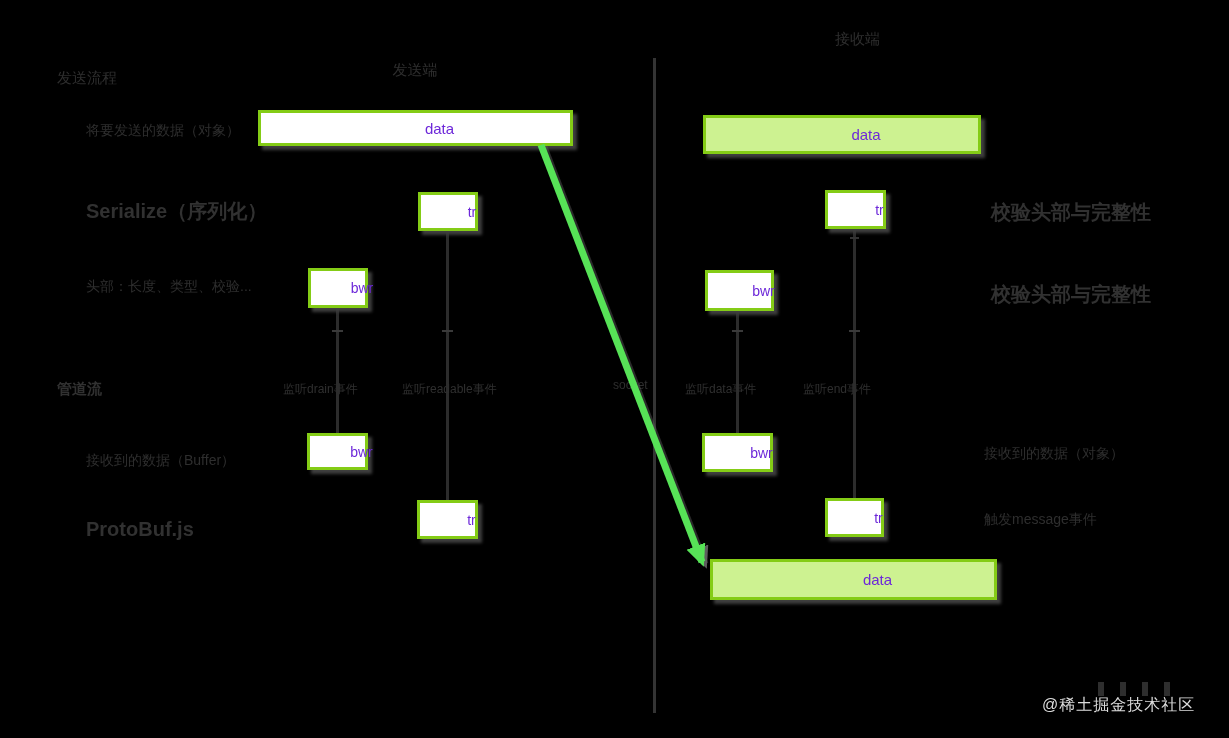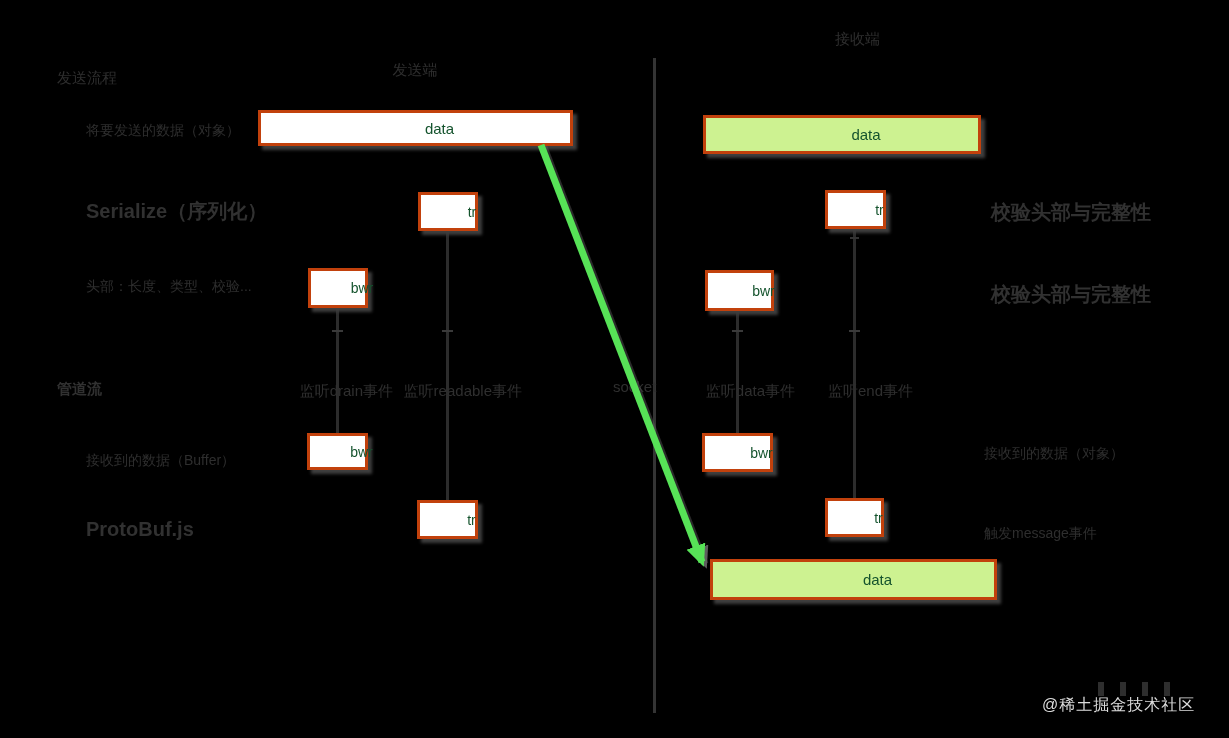--- a/index.html
+++ b/index.html
@@ -7,40 +7,40 @@
     position:relative;
     width:1229px;height:738px;
     background:#000000;
     overflow:hidden;
     font-family:"Liberation Sans","DejaVu Sans",sans-serif;
   }
   svg.layer{position:absolute;left:0;top:0;pointer-events:none;}
   .box{
     position:absolute;
     box-sizing:border-box;
-    border:3px solid #c2410c;
+    border:3px solid #84cc16;
     box-shadow:4px 4px 3px #3e3e3e;
     display:flex;align-items:center;justify-content:center;
-    color:#14532d;
+    color:#6d28d9;
     font-size:15px;
     padding-left:48px;
   }
   .box.small{font-size:14px;}
   .white{background:#ffffff;}
   .green{background:#cdf291;}
   .dimlabel{
     position:absolute;
     color:#2e2e2e;
     font-size:14px;
     white-space:nowrap;
     line-height:1.1;
   }
   .dimlabel.big{font-size:20px;font-weight:bold;color:#313131;text-align:center;}
   .dimlabel.mid{font-size:15px;}
-  .dimlabel.edge{font-size:15px;color:#2f2f2f;text-align:right;}
+  .dimlabel.edge{font-size:12px;color:#2f2f2f;text-align:left;}
   .watermark{
     position:absolute;
     left:1042px;top:695px;
     color:#dcdcdc;
     font-size:16px;
     letter-spacing:1px;
     white-space:nowrap;
   }
   .wm-bar{
     position:absolute;top:682px;width:6px;height:14px;
@@ -113,21 +113,21 @@
 
   <div class="dimlabel edge" style="left:283px;top:383px;width:110px;">监听drain事件</div>
   <div class="dimlabel edge" style="left:402px;top:383px;width:120px;">监听readable事件</div>
   <div class="dimlabel edge" style="left:685px;top:383px;width:110px;">监听data事件</div>
   <div class="dimlabel edge" style="left:803px;top:383px;width:110px;">监听end事件</div>
   <div class="dimlabel edge" style="left:613px;top:379px;">socket</div>
 
   <div class="dimlabel big" style="left:991px;top:201px;">校验头部与完整性</div>
   <div class="dimlabel big" style="left:991px;top:283px;font-family:Liberation Serif, serif;">校验头部与完整性</div>
   <div class="dimlabel" style="left:984px;top:446px;">接收到的数据（对象）</div>
-  <div class="dimlabel" style="left:984px;top:512px;margin-top:14px;">触发message事件</div>
+  <div class="dimlabel" style="left:984px;top:512px;">触发message事件</div>
 
   <svg class="layer" width="1229" height="738">
     <defs>
       <marker id="ah" orient="auto" markerUnits="userSpaceOnUse" markerWidth="24" markerHeight="22" refX="17" refY="10">
         <path d="M0,0 L22,10 L0,20 z" fill="#57e257"></path>
       </marker>
       <marker id="ahs" orient="auto" markerUnits="userSpaceOnUse" markerWidth="24" markerHeight="22" refX="17" refY="10">
         <path d="M0,0 L22,10 L0,20 z" fill="#5e5e5e"></path>
       </marker>
     </defs>

